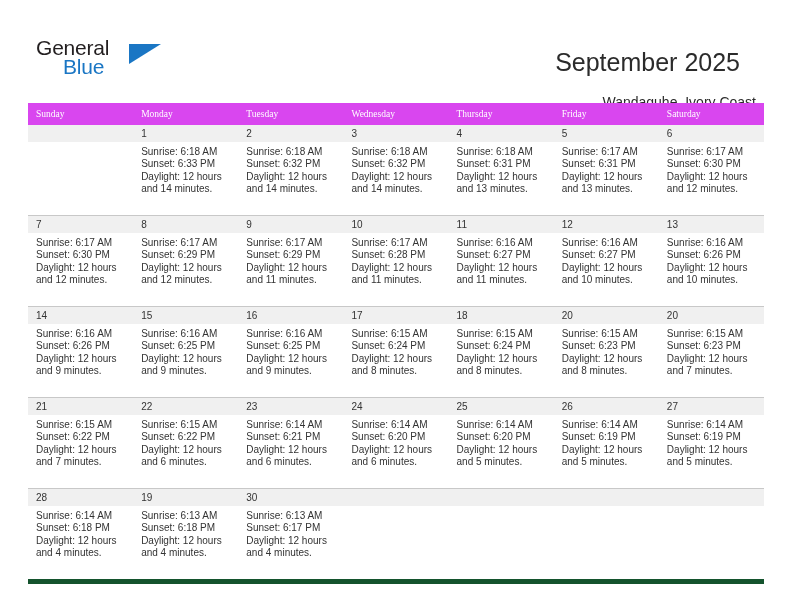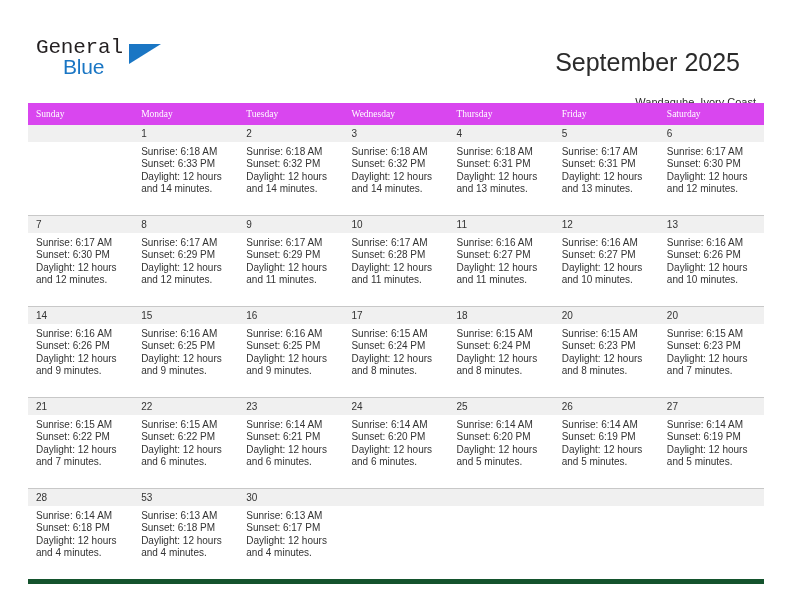--- a/index.html
+++ b/index.html
@@ -36,21 +36,21 @@
     width: 180px;
     height: 48px;
   }
   .brand-general {
     position: absolute;
     left: 0;
     top: 0;
     font-size: 21px;
     letter-spacing: -0.2px;
     color: #231f20;
-    font-family: Liberation Mono, monospace;
+    font-family: Liberation Sans, sans-serif;
   }
   .brand-blue {
     position: absolute;
     left: 27px;
     top: 19px;
     font-size: 21px;
     letter-spacing: -0.2px;
     color: #1a76c4;
     font-family: Liberation Sans, sans-serif;
   }
@@ -72,21 +72,21 @@
   }
   .cal-title {
     font-size: 25px;
     color: #2b2b2b;
     line-height: 30px;
     white-space: nowrap;
     font-weight: normal;
     margin: 16px;
   }
   .cal-subtitle {
-    font-size: 11px;
+    font-size: 14px;
     color: #2b2b2b;
     line-height: 18px;
     margin-top: 10px;
     white-space: nowrap;
   }
 
   
   .calendar {
     position: absolute;
     left: 28px;
@@ -501,21 +501,21 @@
               <div class="cell-body">
                 <div>Sunrise: 6:14 AM</div>
                 <div>Sunset: 6:18 PM</div>
                 <div>Daylight: 12 hours</div>
                 <div>and 4 minutes.</div>
               </div>
             </div>
           </td>
           <td>
             <div class="cell-inner">
-              <div class="daynum-bar">53</div>
+              <div class="daynum-bar">19</div>
               <div class="cell-body">
                 <div>Sunrise: 6:13 AM</div>
                 <div>Sunset: 6:18 PM</div>
                 <div>Daylight: 12 hours</div>
                 <div>and 4 minutes.</div>
               </div>
             </div>
           </td>
           <td>
             <div class="cell-inner">

